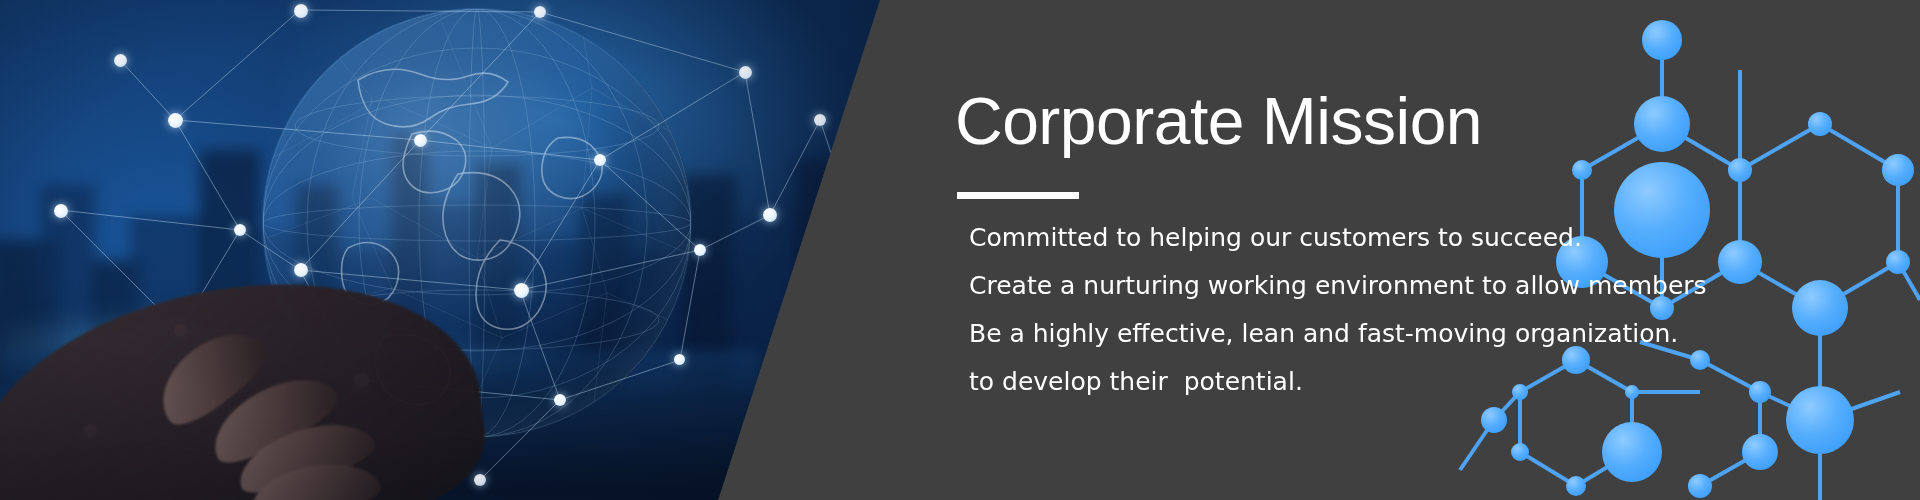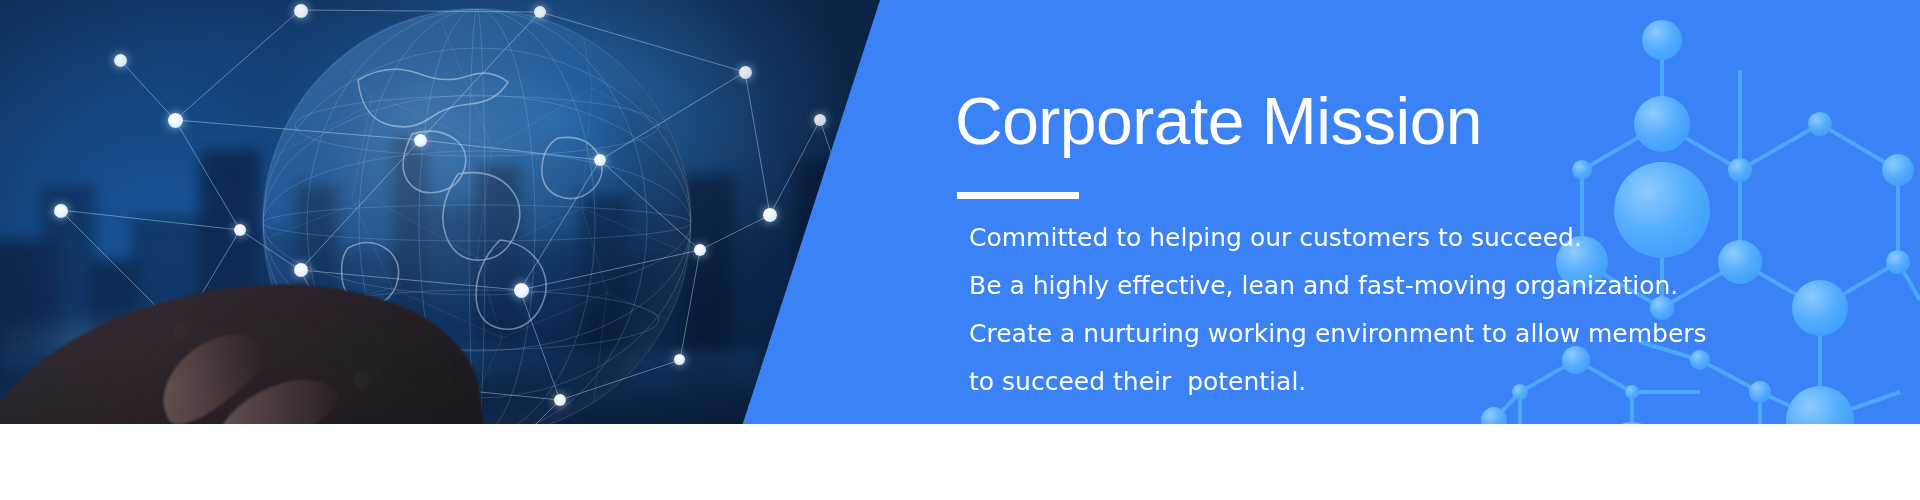--- a/index.html
+++ b/index.html
@@ -3,23 +3,23 @@
 <meta charset="utf-8">
 <style>
   html, body {
     margin: 0;
     padding: 0;
     background: #ffffff;
   }
   #banner {
     position: relative;
     width: 1920px;
-    height: 424px;
+    height: 500px;
     overflow: hidden;
-    background: #3b82f6;
+    background: #404040;
     font-family: "Liberation Sans", sans-serif;
   }
 
   
   .photo {
     position: absolute;
     left: 0; top: 0;
     width: 890px; height: 500px;
     overflow: hidden;
     
@@ -331,19 +331,19 @@
         <circle cx="300" cy="486" r="12"></circle>
       </g>
     </svg>
   </div>
 
   <div class="content">
     <h1 class="title">Corporate Mission</h1>
     <div class="rule"></div>
     <div class="body">
       <p>Committed to helping our customers to succeed.</p>
+      <p>Create a nurturing working environment to allow members</p>
       <p>Be a highly effective, lean and fast-moving organization.</p>
-      <p>Create a nurturing working environment to allow members</p>
-      <p>to succeed their  potential.</p>
+      <p>to develop their  potential.</p>
     </div>
   </div>
 
 </div>
 
 </body></html>

